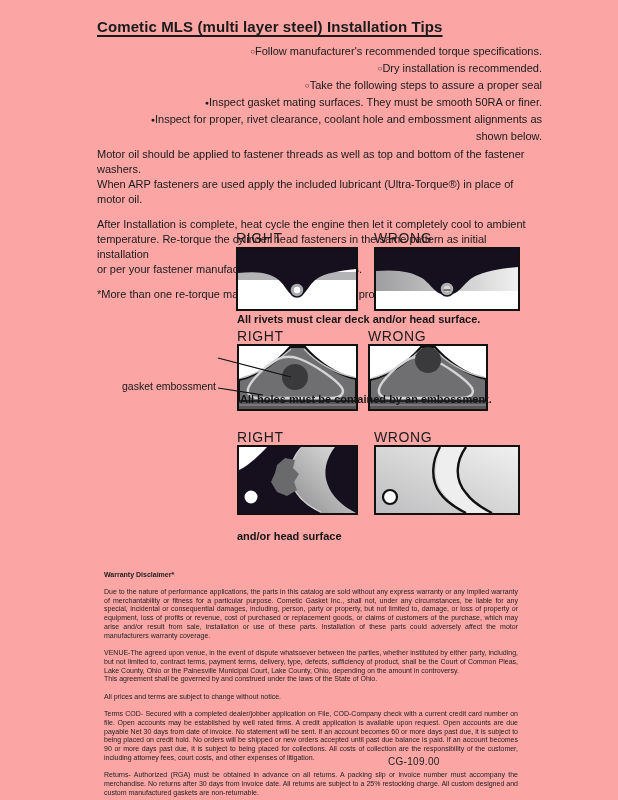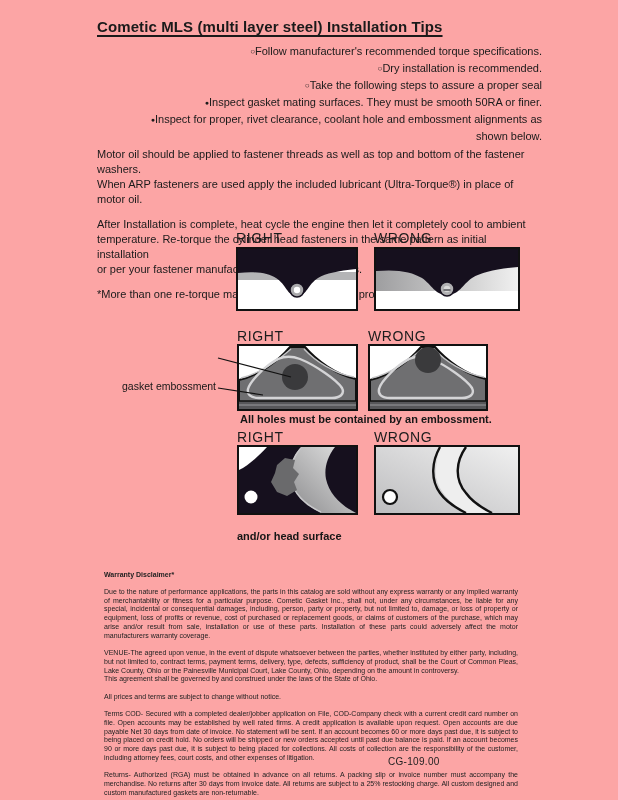--- a/index.html
+++ b/index.html
@@ -90,20 +90,21 @@
       </defs>
       <rect x="1" y="1" width="144" height="62" fill="#ffffff"></rect>
       <rect x="2" y="18" width="142" height="26" fill="url(#g1)"></rect>
       <path d="M2 2 H144 V20 C122 22 108 25 98 31 C88 38 85 48 73 48 C61 48 58 38 48 31 C38 25 24 22 2 24 Z" fill="#16101e"></path>
       <circle cx="73" cy="42" r="7" fill="#b0b0b2" stroke="#16101e" stroke-width="1.5"></circle>
       <circle cx="73" cy="42" r="3.2" fill="#d8d8d8"></circle>
       <path d="M69.5 43 h7" stroke="#55555a" stroke-width="1.5"></path>
       <rect x="1" y="1" width="144" height="62" fill="none" stroke="#111111" stroke-width="2"></rect>
     </svg>
 
+    <div class="cap" style="left:237px;top:313px;">All rivets must clear deck and/or head surface.</div>
 
     <div class="rw" style="left:237px;top:328px;width:121px;">RIGHT</div>
     <div class="rw" style="left:368px;top:328px;width:120px;">WRONG</div>
 
     <svg class="panel" style="left:237px;top:344px;" width="121" height="67" viewBox="0 0 121 67">
       <rect x="1" y="1" width="119" height="65" fill="#ffffff"></rect>
       <path d="M2 65 L2 36 C22 32 42 16 53 3 L68 3 C79 16 99 31 119 35 L119 65 Z" fill="#6f6f71" stroke="#111111" stroke-width="2"></path>
       <path d="M4 34 C22 30 42 16 54 5" fill="none" stroke="#c4c4c6" stroke-width="1.3"></path>
       <path d="M67 5 C78 17 98 30 117 33" fill="none" stroke="#c4c4c6" stroke-width="1.3"></path>
       <rect x="2" y="57" width="117" height="8" fill="#57575a"></rect>
@@ -120,21 +121,21 @@
       <path d="M4 34 C22 30 42 16 54 5" fill="none" stroke="#c4c4c6" stroke-width="1.3"></path>
       <path d="M66 5 C77 17 97 30 116 33" fill="none" stroke="#c4c4c6" stroke-width="1.3"></path>
       <rect x="2" y="57" width="116" height="8" fill="#57575a"></rect>
       <path d="M2 57 H118" stroke="#111111" stroke-width="1.4"></path>
       <path d="M2 61 H118" stroke="#9b9b9d" stroke-width="1"></path>
       <path d="M22 54 C13 54 10 50 11 45 C13 37 30 20 41 15 C48 12 55 12 63 15 C78 21 99 36 104 44 C107 50 102 54 94 54 Z" fill="none" stroke="#d4d4d6" stroke-width="2.4"></path>
       <circle cx="60" cy="16" r="13" fill="#3a3a3c"></circle>
       <rect x="1" y="1" width="118" height="65" fill="none" stroke="#111111" stroke-width="2"></rect>
     </svg>
 
-    <div class="cap" style="left:240px;top:413px;">All holes must be contained by an embossment.</div>
+    <div class="cap" style="left:240px;top:393px;">All holes must be contained by an embossment.</div>
 
     <div class="annot" style="left:100px;top:380px;width:116px;">gasket embossment</div>
 
     <svg class="lines">
       <line x1="218" y1="358" x2="291" y2="377" stroke="#111111" stroke-width="1.2"></line>
       <line x1="218" y1="388" x2="263" y2="395" stroke="#111111" stroke-width="1.2"></line>
     </svg>
 
     <div class="rw" style="left:237px;top:429px;width:121px;">RIGHT</div>
     <div class="rw" style="left:374px;top:429px;width:146px;">WRONG</div>

